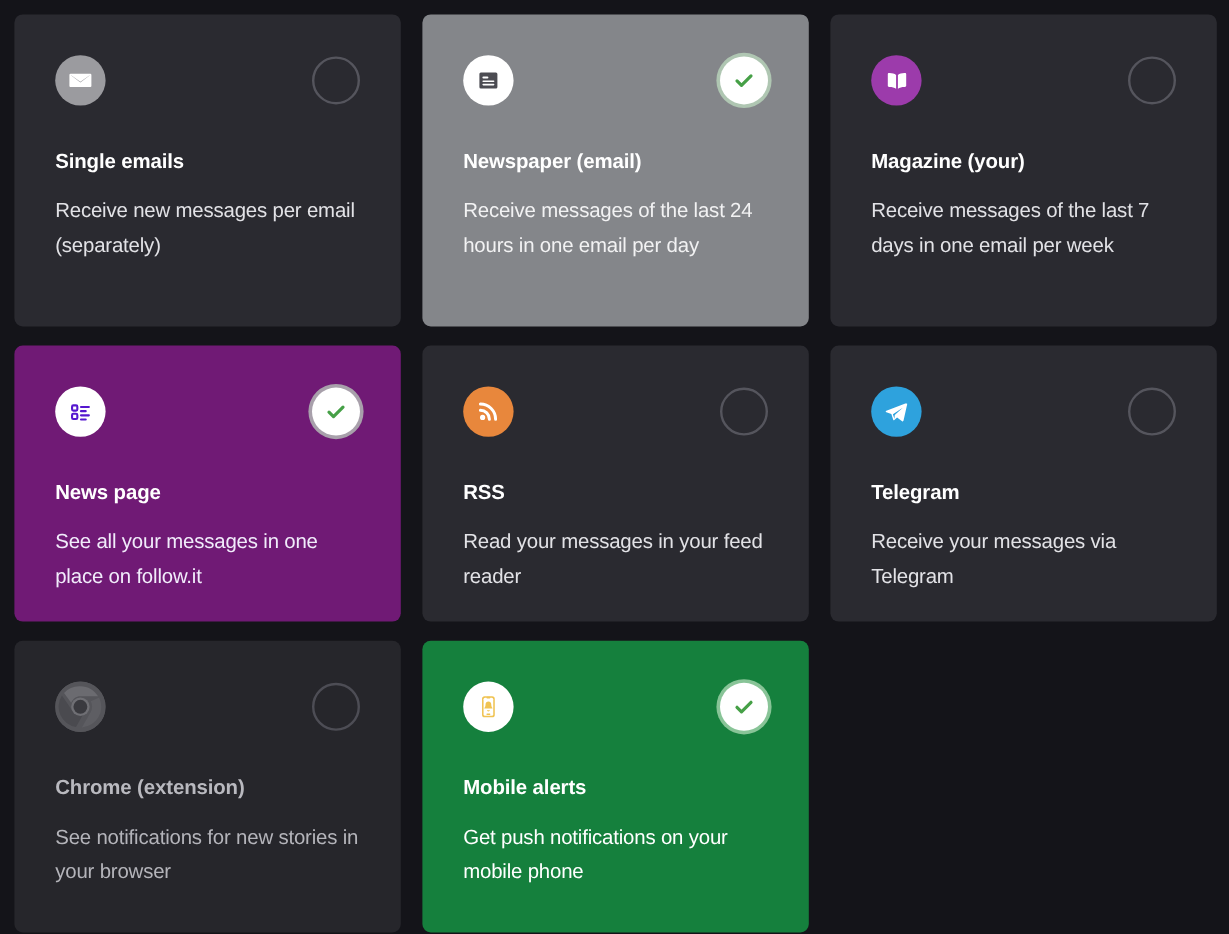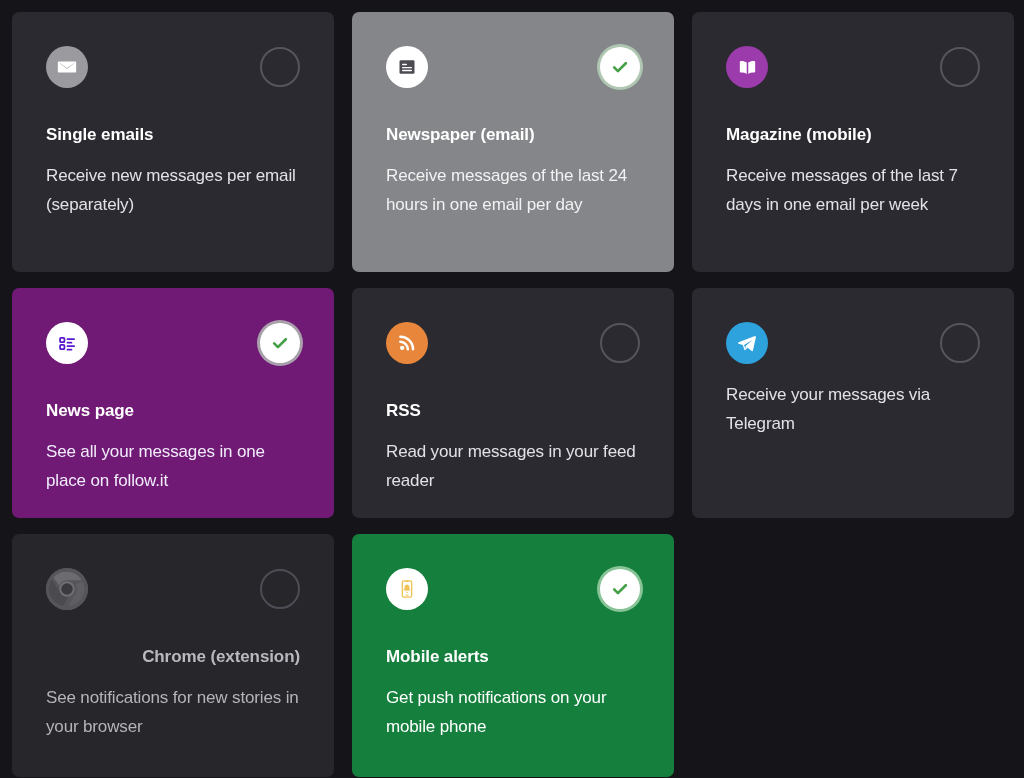--- a/index.html
+++ b/index.html
@@ -85,21 +85,21 @@
     line-height: 29px;
     color: #e2e2e6;
     letter-spacing: -0.15px;
     max-width: 262px;
   }
 
   
   .card.sel-gray   { background: #84868a; }
   .card.sel-purple { background: #701a75; }
   .card.sel-yellow { background: #15803d; }
-  .card.disabled .title { color: #b9b9bf; text-align: right; }
+  .card.disabled .title { color: #b9b9bf; }
   .card.disabled .desc  { color: #b4b4ba; }
   .card.sel-gray .desc  { color: #f2f2f3; }
   .card.sel-purple .desc{ color: #f1ecfb; }
   .card.sel-yellow .desc{ color: #ffffff; }
 </style>
 </head>
 <body>
 
 <div class="grid">
 
@@ -138,21 +138,21 @@
 
   <div class="card">
     <div class="card-head">
       <span class="icon-circle" style="background:#9c3bab">
         <svg width="23" height="23" viewBox="0 0 24 24">
             <path fill="#ffffff" d="M11.2 6.8C9.7 5.6 7.6 5 5 5.1c-.6 0-1 .4-1 1v10.1c0 .6.5 1 1.1 1 2.1-.1 4.5.3 6.1 1.5V6.8zm1.6 0v11.9c1.6-1.2 4-1.6 6.1-1.5.6 0 1.1-.4 1.1-1V6.1c0-.6-.4-1-1-1-2.6-.1-4.7.5-6.2 1.7z"></path>
           </svg>
       </span>
       <span class="radio"></span>
     </div>
-    <div class="title">Magazine (mobile)</div>
+    <div class="title">Magazine (your)</div>
     <div class="desc">Receive messages of the last 7 days in one email per week</div>
   </div>
 
   <div class="card sel-purple">
     <div class="card-head">
       <span class="icon-circle" style="background:#ffffff">
         <svg width="21" height="21" viewBox="0 0 24 24">
             <rect x="3.5" y="5.5" width="5" height="5" rx="1.2" fill="none" stroke="#5617cf" stroke-width="2"></rect>
             <rect x="3.5" y="13.5" width="5" height="5" rx="1.2" fill="none" stroke="#5617cf" stroke-width="2"></rect>
             <rect x="11" y="6" width="9.5" height="2" rx="1" fill="#5617cf"></rect>
@@ -188,20 +188,21 @@
 
   <div class="card">
     <div class="card-head">
       <span class="icon-circle" style="background:#2ea2dd">
         <svg width="22" height="22" viewBox="0 0 24 24">
             <path fill="#ffffff" d="M21.3 4.2 2.9 11.3c-.8.3-.8 1.1 0 1.4l4.5 1.4 1.7 5.2c.2.6.6.7 1 .3l2.5-2.3 4.6 3.4c.6.4 1.1.2 1.3-.5l3.3-14.8c.2-.8-.3-1.2-1.5-.2zM8.8 14.3l9-5.7-7.3 6.6-.3 3.2-1.4-4.1z"></path>
           </svg>
       </span>
       <span class="radio"></span>
     </div>
+    <div class="title">Telegram</div>
     <div class="desc">Receive your messages via Telegram</div>
   </div>
 
   <div class="card disabled" style="background:#26262b">
     <div class="card-head">
       <span class="icon-circle" style="background:#55555a">
         <svg width="42" height="42" viewBox="0 0 24 24">
           <circle cx="12" cy="12" r="12" fill="#55555a"></circle>
           <path fill="#6b6b70" d="M12 2.2c3.6 0 6.7 1.9 8.4 4.8H12c-2 0-3.7 1.3-4.4 3.1L4.2 5.4A9.8 9.8 0 0 1 12 2.2z"></path>
           <path fill="#4a4a4f" d="M3.2 6.6 7.6 13c.9 1.6 2.6 2.6 4.4 2.6.5 0 1-.1 1.4-.2l-3.5 6.2A9.8 9.8 0 0 1 3.2 6.6z"></path>

